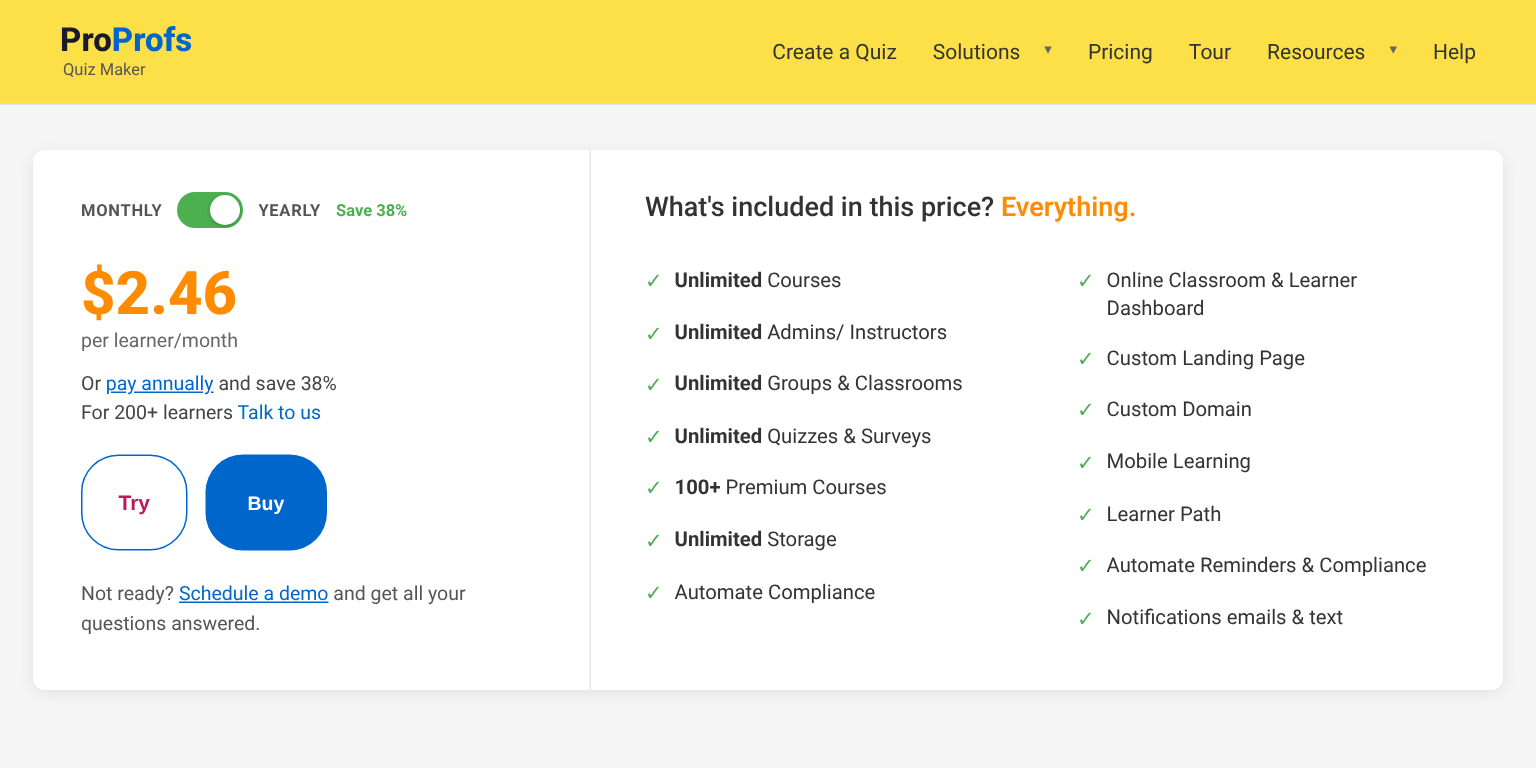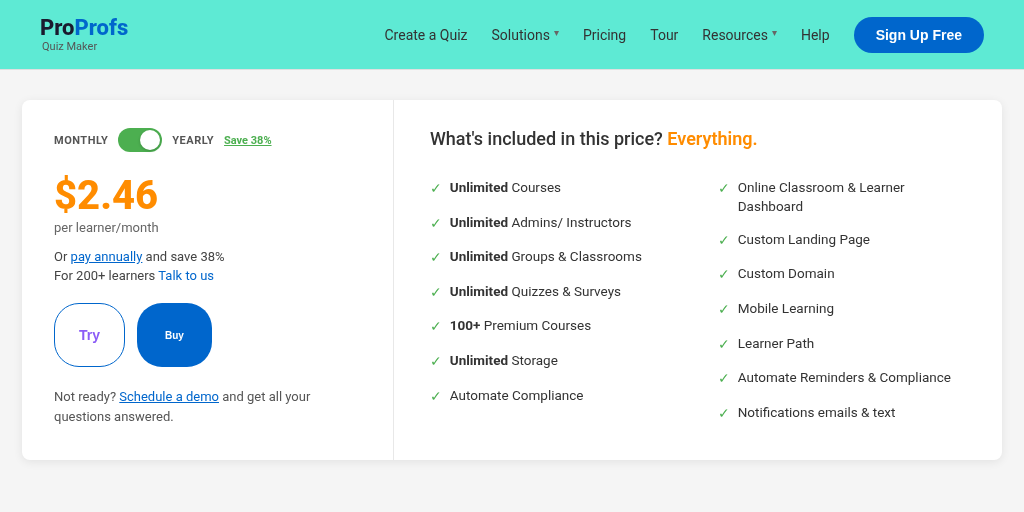--- a/index.html
+++ b/index.html
@@ -1,20 +1,20 @@
 <!DOCTYPE html>
 <html><head>
   <meta charset="utf-8">
   <style>
     * { box-sizing: border-box; margin: 0; padding: 0; }
     body { font-family: -apple-system, BlinkMacSystemFont, 'Segoe UI', Roboto, sans-serif; background: #f5f5f5; color: #333; }
 
     
     .header {
-      background: #5eead4;
+      background: #fde047;
       border-bottom: 1px solid #e0e0e0;
       padding: 0 40px;
       height: 70px;
       display: flex;
       align-items: center;
       justify-content: space-between;
     }
     .logo-area {
       display: flex;
       flex-direction: column;
@@ -39,21 +39,21 @@
       gap: 24px;
     }
     .nav-link {
       font-size: 14px;
       color: #333;
       text-decoration: none;
       cursor: pointer;
     }
     .nav-link-dropdown {
       display: flex;
-      gap: 4px;
+      gap: 16px;
     }
     .chevron {
       font-size: 10px;
       color: #666;
     }
     .signup-btn {
       background: #0066cc;
       color: #fff;
       border: none;
       border-radius: 25px;
@@ -111,21 +111,20 @@
       border-radius: 50%;
       position: absolute;
       top: 2px;
       right: 2px;
       box-shadow: 0 1px 3px rgba(0,0,0,0.2);
     }
     .save-badge {
       font-size: 11px;
       font-weight: 700;
       color: #4caf50;
-      text-decoration: underline;
     }
 
     
     .plan-name {
       font-size: 20px;
       font-weight: 800;
       color: #1a1a2e;
       letter-spacing: 1px;
       margin-bottom: 6px;
     }
@@ -163,34 +162,34 @@
 
     
     .btn-row {
       display: flex;
       gap: 12px;
       margin-bottom: 20px;
     }
     .btn-try {
       border: 1.5px solid #0066cc;
       background: #fff;
-      color: #8b5cf6;
+      color: #be185d;
       border-radius: 25px;
       padding: 23px 24px;
       font-size: 14px;
       font-weight: 600;
       cursor: pointer;
     }
     .btn-buy {
       background: #0066cc;
       color: #fff;
       border: none;
       border-radius: 25px;
       padding: 9px 28px;
-      font-size: 10px;
+      font-size: 13px;
       font-weight: 600;
       cursor: pointer;
     }
 
     .not-ready {
       font-size: 13px;
       color: #555;
       line-height: 1.5;
     }
     .not-ready a {
@@ -256,21 +255,20 @@
       <span>Solutions</span>
       <span class="chevron">▾</span>
     </a>
     <a class="nav-link">Pricing</a>
     <a class="nav-link">Tour</a>
     <a class="nav-link nav-link-dropdown">
       <span>Resources</span>
       <span class="chevron">▾</span>
     </a>
     <a class="nav-link">Help</a>
-    <button class="signup-btn">Sign Up Free</button>
   </nav>
 </header>
 
 <div class="main-content">
 
   <div class="left-panel">
 
     <div class="toggle-row">
       <span class="toggle-label">MONTHLY</span>
       <div class="toggle-switch">

